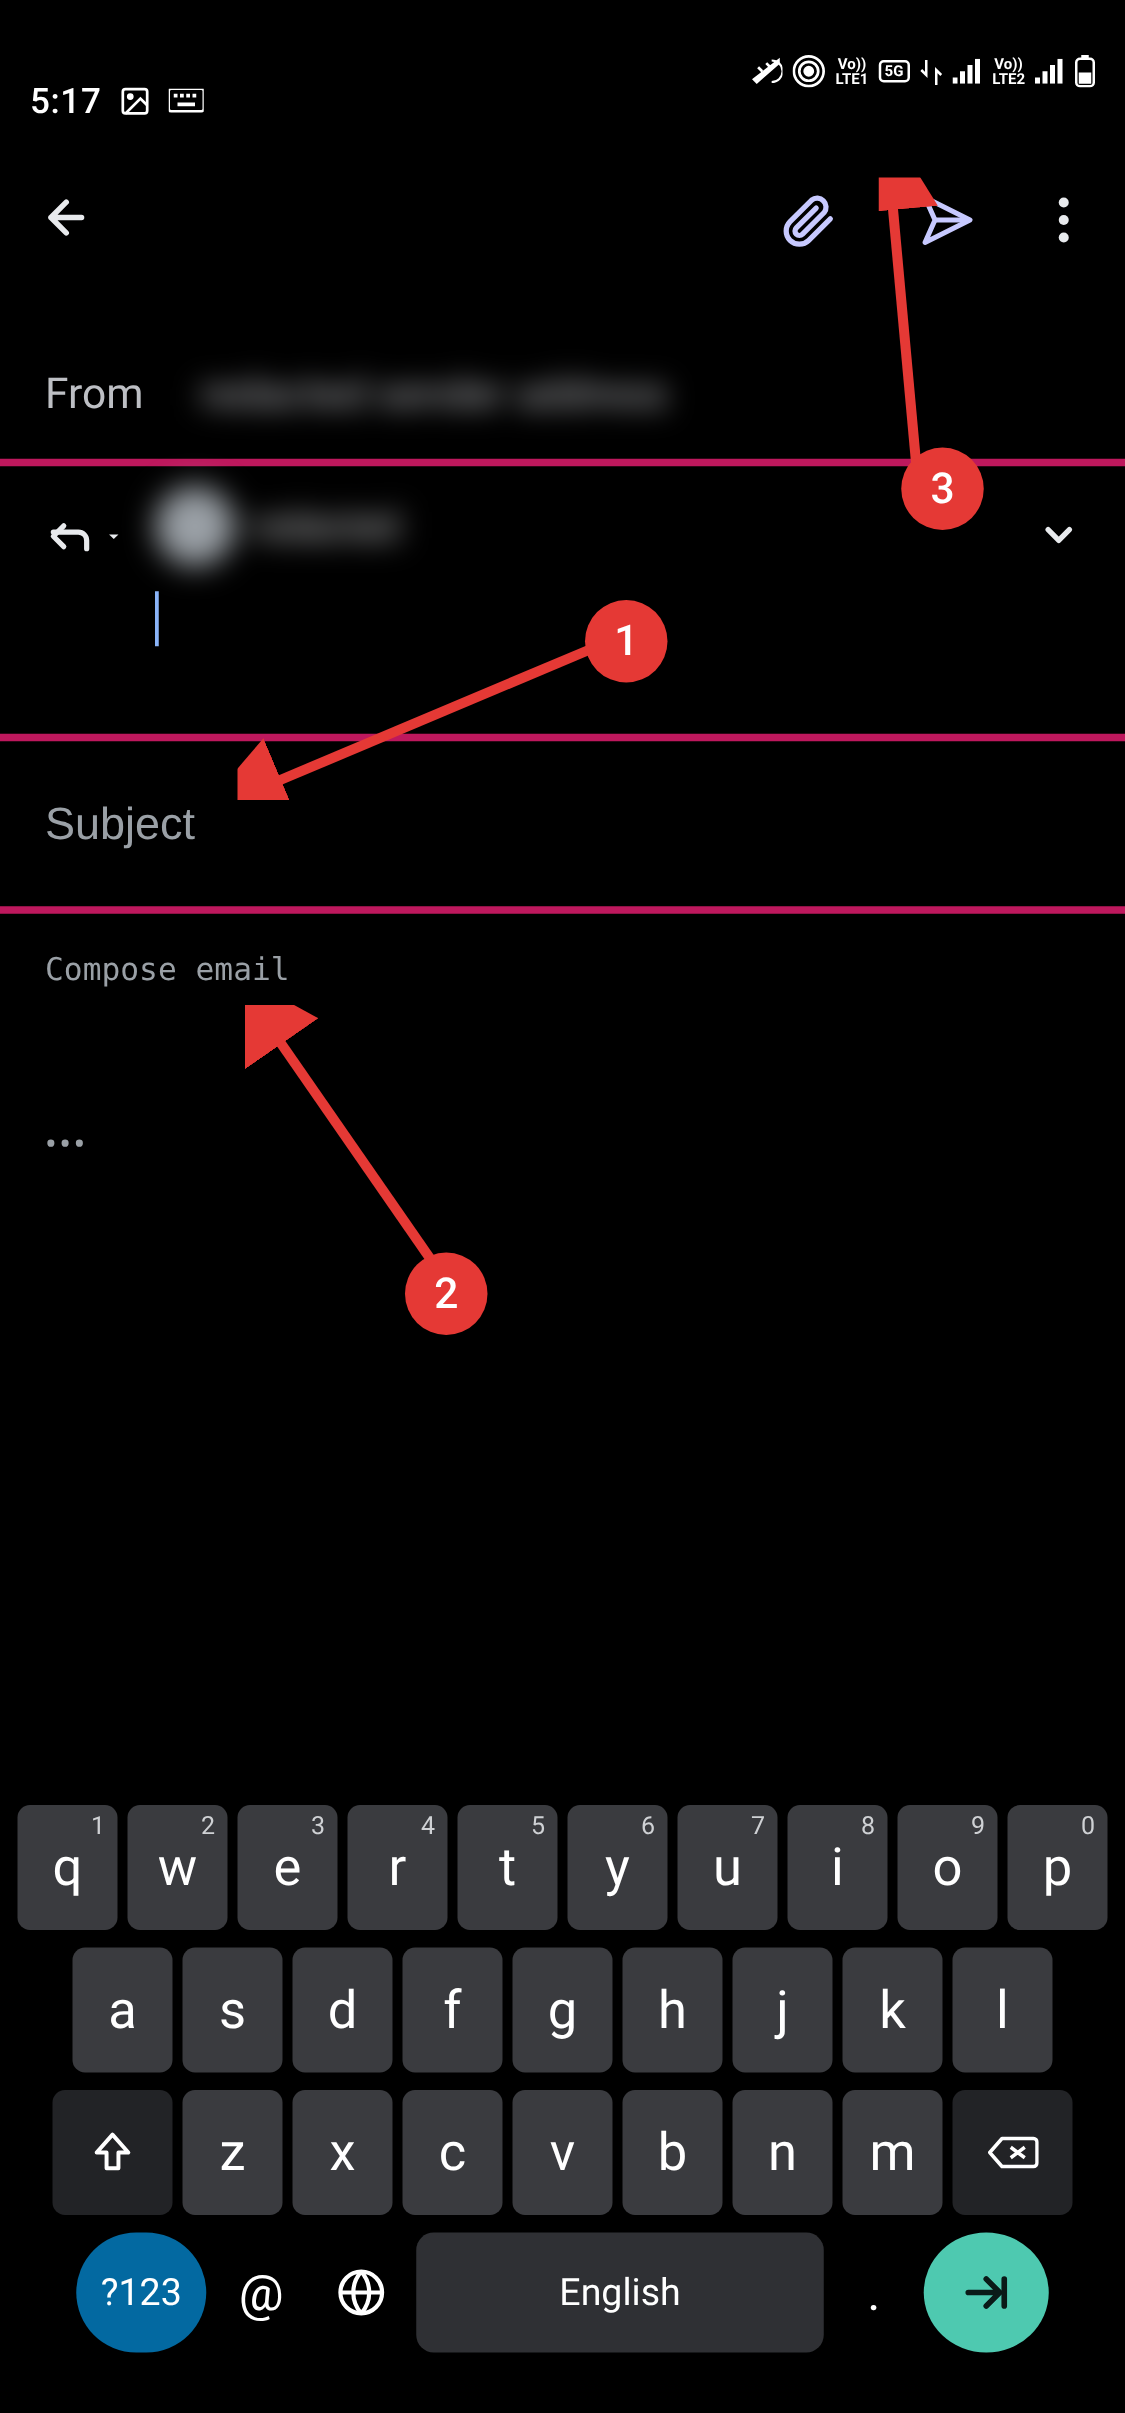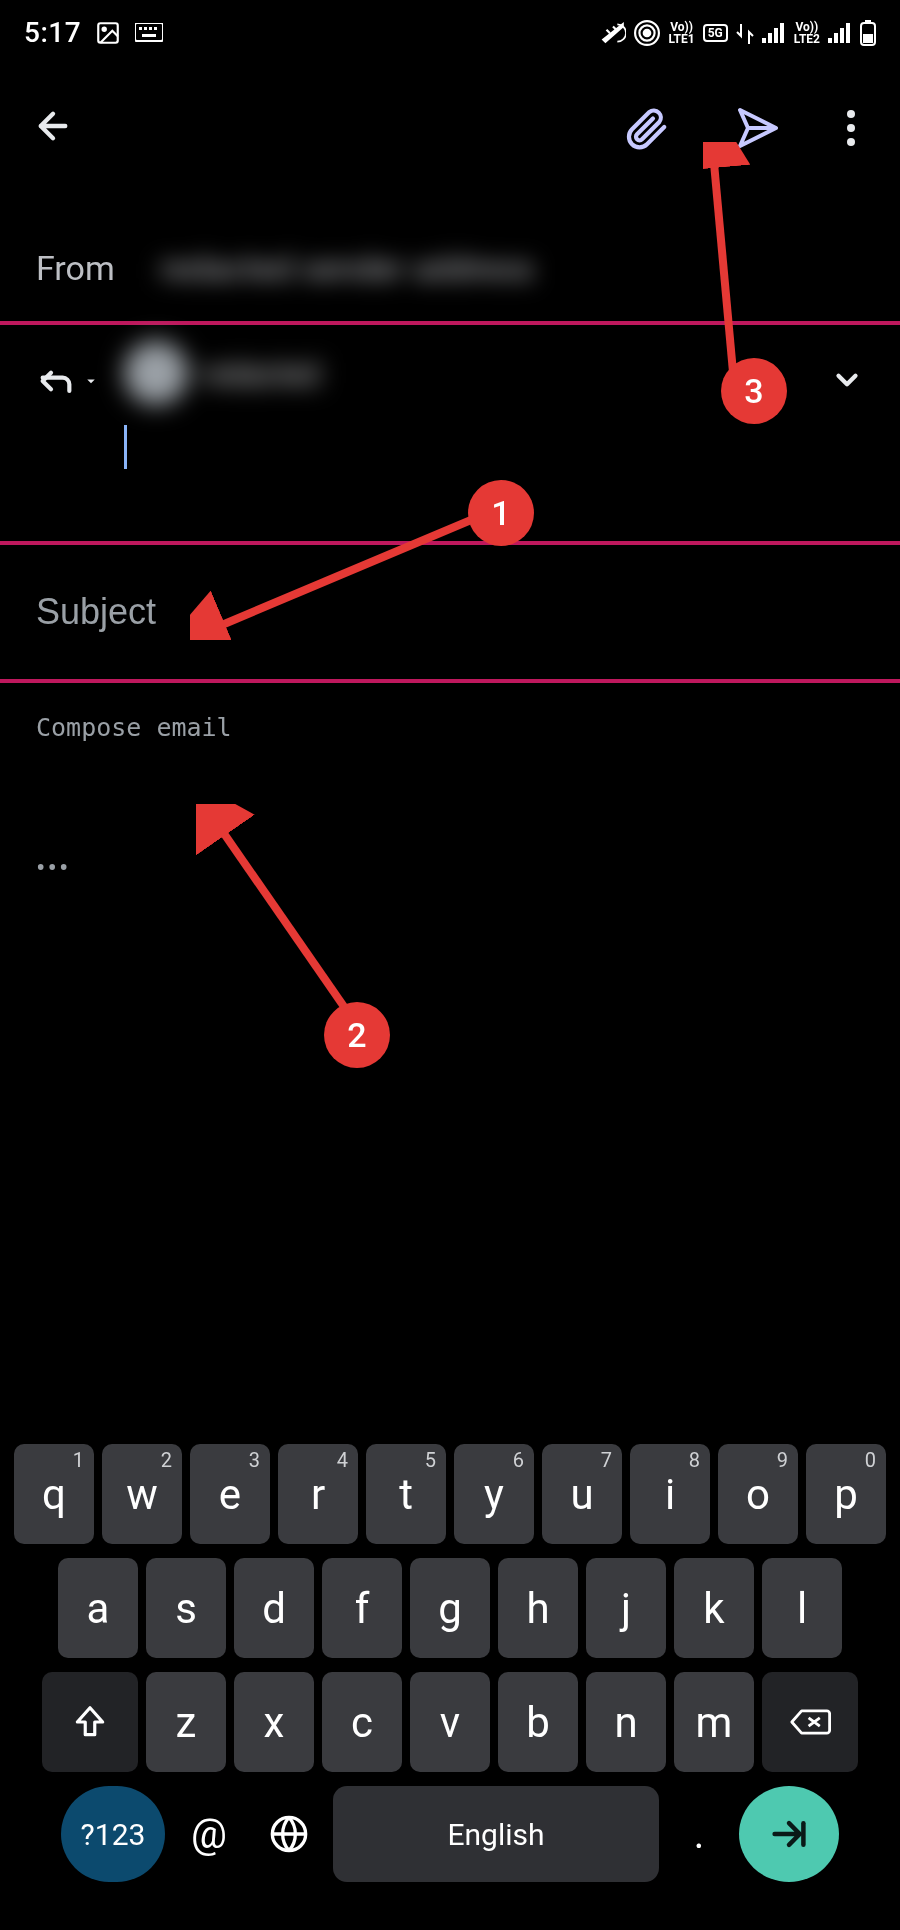--- a/index.html
+++ b/index.html
@@ -16,21 +16,21 @@
     
     .status-bar {
       display: flex;
       justify-content: space-between;
       align-items: center;
       padding: 16px 24px 10px;
       font-size: 26px;
       font-weight: 500;
       color: #fff;
     }
-    .status-left { display: flex; align-items: center; gap: 14px; }
+    .status-left { display: flex; align-items: center; gap: 14px; margin-top: 48px; }
     .status-right { display: flex; align-items: center; gap: 8px; }
     .status-time { font-size: 28px; letter-spacing: 0.5px; }
     .status-ico { display: inline-flex; }
     .sigtext { font-size: 12px; font-weight: 700; line-height: 1; }
 
     
     .app-bar {
       display: flex;
       align-items: center;
       padding: 36px 22px 24px;
@@ -38,21 +38,21 @@
     .app-back { padding: 10px; }
     .app-spacer { flex: 1; }
     .app-actions { display: flex; align-items: center; gap: 64px; margin-right: 22px; }
     .app-action { display: inline-flex; }
 
     
     .form-row {
       display: flex;
       align-items: center;
       padding: 0 36px;
-      border-bottom: 4px solid #be185d;
+      border-bottom: 6px solid #be185d;
       min-height: 110px;
       font-size: 34px;
       gap: 24px;
     }
     .from-row .label { color: #bdbfc4; width: 100px; }
     .from-value { flex: 1; color: #bdbfc4; filter: blur(11px); }
     .reply-row { padding-top: 12px; padding-bottom: 18px; align-items: flex-start; }
     .reply-arrow { display:flex; align-items:center; gap:6px; color:#e8eaed; padding-top:24px; }
     .recipient-area { flex: 1; display:flex; flex-direction:column; padding-top:4px; gap: 20px; }
     .recipient-chip { display:flex; align-items:center; gap:14px; filter: blur(12px); }
@@ -108,21 +108,21 @@
       height:100px; position:relative; font-size:42px; font-weight:400;
     }
     .key .sup { position:absolute; top:4px; right:10px; font-size:20px; color:#cfd1d4; }
     .row1 .key { width:80px; }
     .row2 .key { width:80px; }
     .row2 { padding: 0 40px; }
     .row3 .key { width:80px; }
     .row3 .mod { width:96px; background:#222326; }
     .row4 { align-items:center; }
     .row4 .key { height:96px; }
-    .sym-key { width:104px; background:#0c4a6e; border-radius:50px; font-size:30px; }
+    .sym-key { width:104px; background:#0369a1; border-radius:50px; font-size:30px; }
     .at-key, .globe-key { width:72px; background:transparent; font-size:40px; }
     .space-key { width:326px; background:#2f3034; font-size:30px; border-radius:14px; }
     .dot-key { width:64px; background:transparent; font-size:40px; }
     .enter-key { width:100px; background:#4ec9b0; border-radius:50%; }
   </style>
 </head>
 <body>
 
 <div class="status-bar">
   <div class="status-left">

